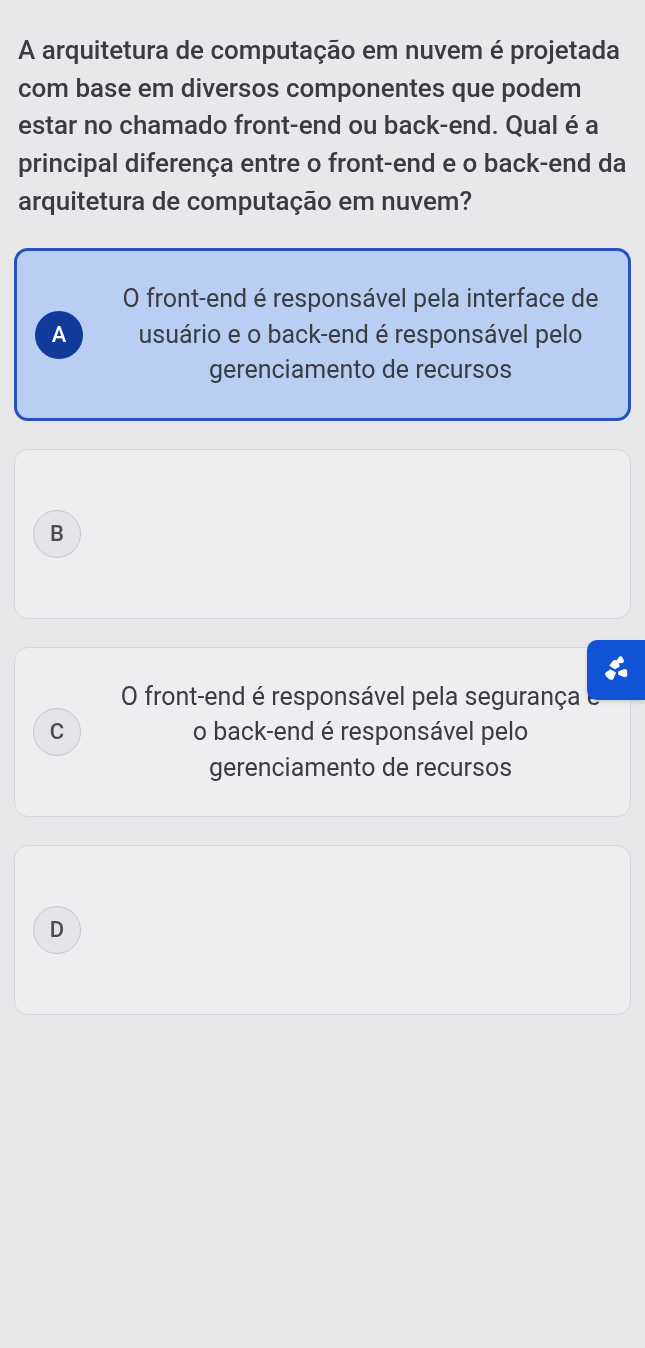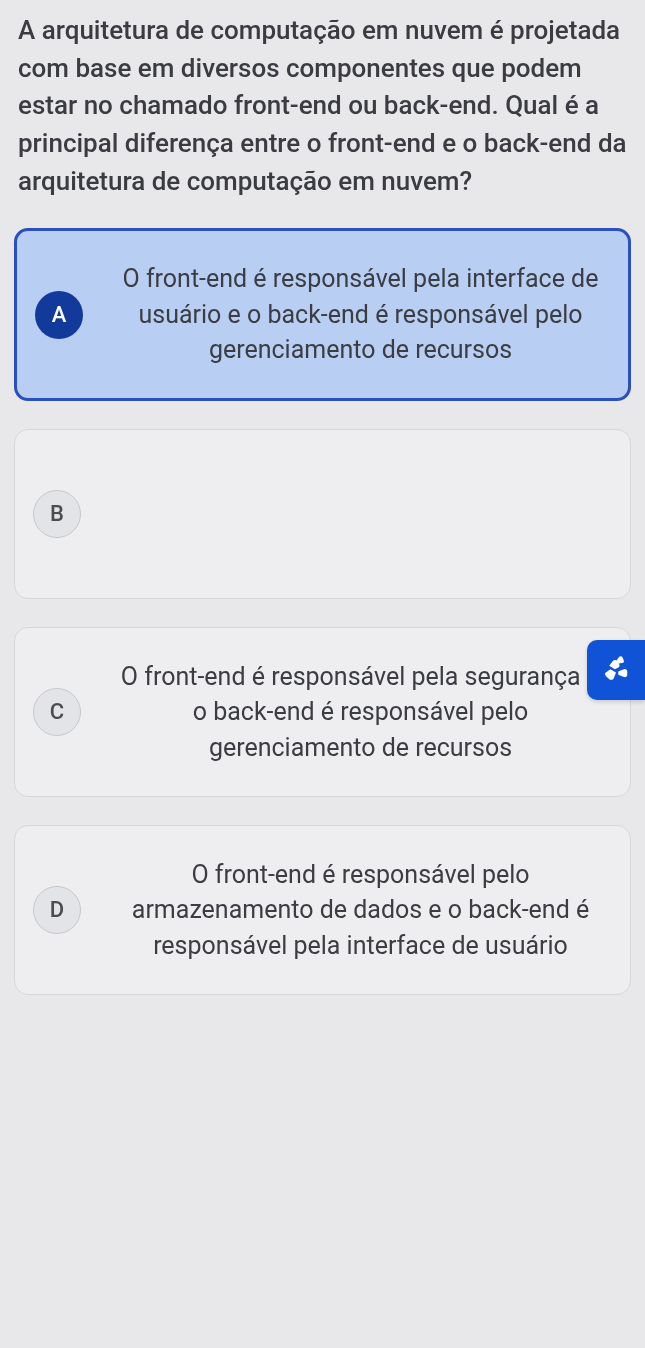--- a/index.html
+++ b/index.html
@@ -15,20 +15,21 @@
       padding: 8px 12px;
       position: relative;
       color: #3a3c40;
     }
     .question-text {
       font-size: 26px;
       line-height: 1.45;
       color: #3a3c42;
       font-weight: 500;
       padding: 4px 6px 28px 6px;
+      margin-top: 20px;
     }
     .options {
       display: flex;
       flex-direction: column;
       gap: 28px;
       padding: 0 2px;
     }
     .option {
       display: flex;
       align-items: center;
@@ -110,21 +111,20 @@
     <div class="letter-badge">B</div>
   </div>
 
   <div class="option">
     <div class="letter-badge">C</div>
     <div class="option-text">O front-end é responsável pela segurança e o back-end é responsável pelo gerenciamento de recursos</div>
   </div>
 
   <div class="option">
     <div class="letter-badge">D</div>
-    <div class="option-text">O front-end é responsável pelo armazenamento de dados e o back-end é responsável pela interface de usuário</div>
   </div>
 
 </div>
 
 <div class="accessibility-tab">
   <span>
     <svg viewBox="0 0 64 64">
       <path d="M20 28 l6 -8 c2 -3 6 -3 8 0 l4 6 c1 2 0 4 -2 5 l-6 3 z M32 20 l5 -7 c2 -3 6 -2 7 1 l2 5 c1 2 -1 4 -3 4 l-6 1 z M14 40 l8 -6 l10 6 l-4 10 c-1 3 -5 4 -8 2 l-6 -6 c-2 -2 -2 -5 0 -6 z M36 38 l10 -4 c3 -1 6 1 6 4 l0 6 c0 3 -3 5 -6 4 l-10 -4 z"></path>
     </svg>
   </span>

